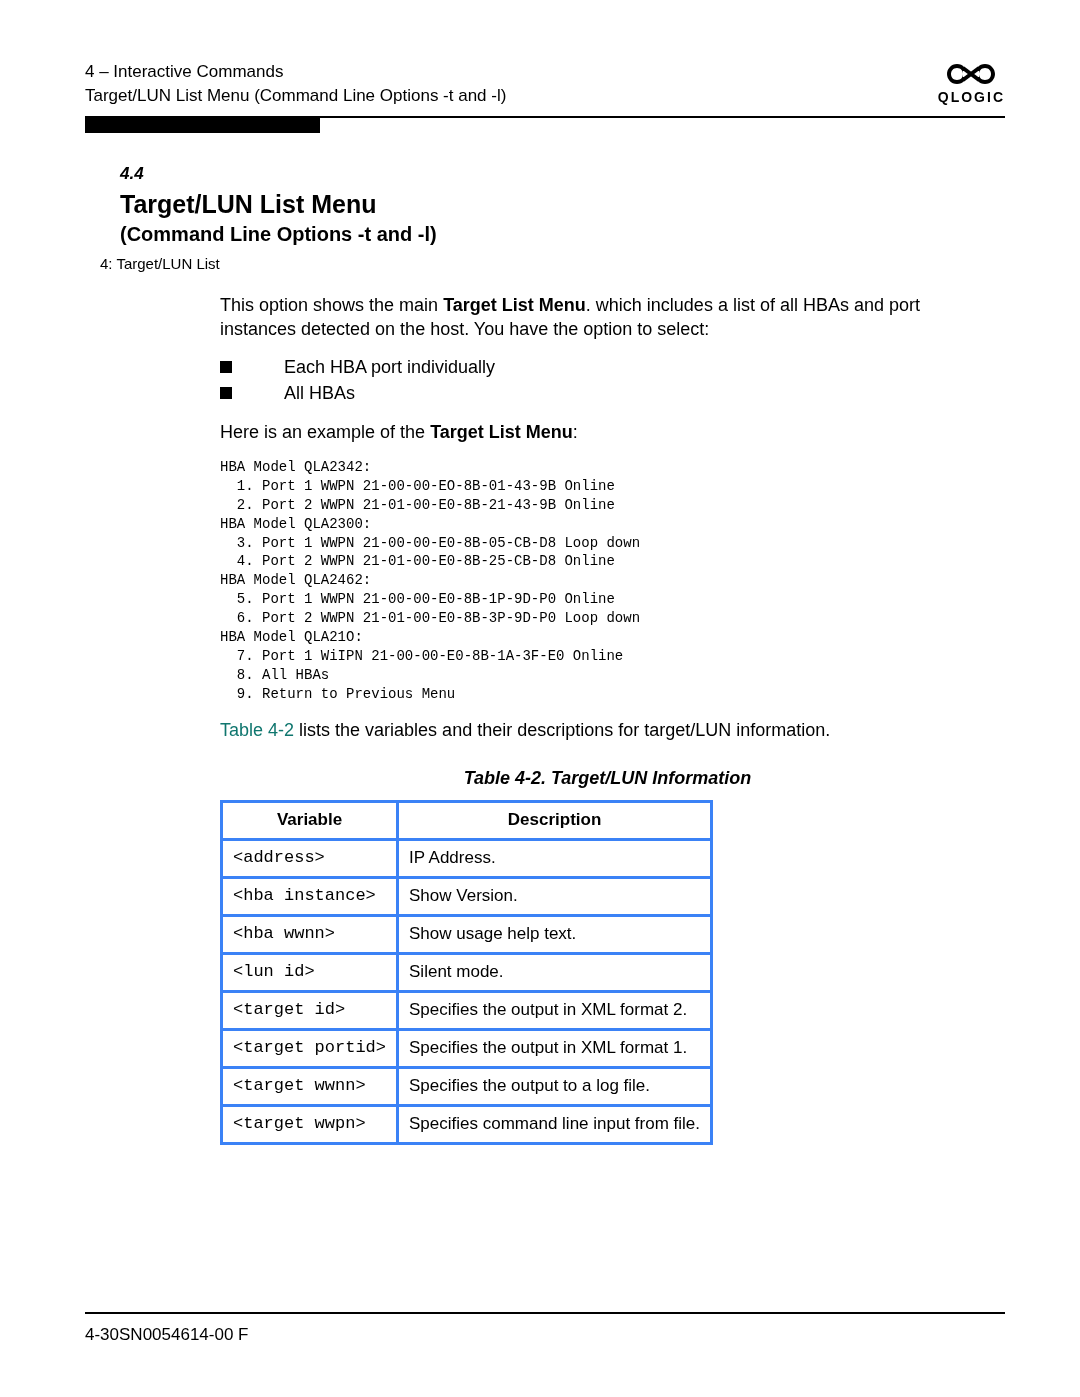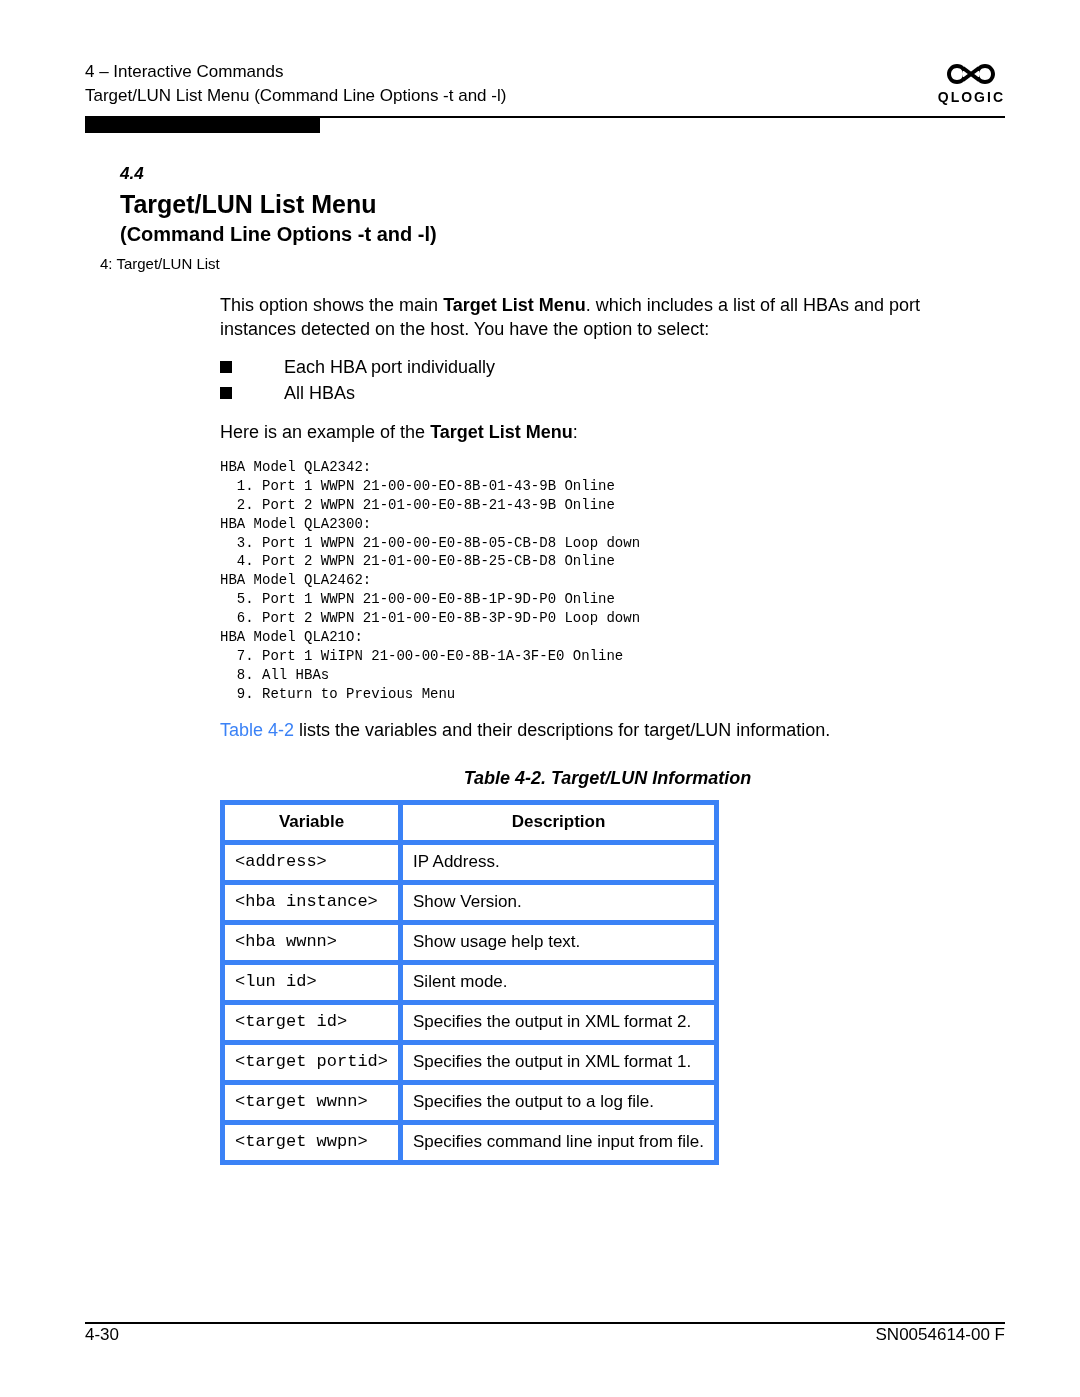--- a/index.html
+++ b/index.html
@@ -105,59 +105,59 @@
   }
 
   pre.codeblock {
     font-family: "Courier New", Courier, monospace;
     font-size: 14px;
     line-height: 1.35;
     white-space: pre;
     margin: 4px 0 14px 0;
   }
 
-  .link { color: #3b82f6; }
+  .link { color: #0f766e; }
 
   .table-caption {
     text-align: center;
     font-style: italic;
     font-weight: bold;
     font-size: 18px;
     margin: 24px 0 10px 0;
   }
 
   table.info {
     border-collapse: collapse;
     border: 2px solid #000;
     margin-left: 0;
   }
   table.info th, table.info td {
-    border: 5px solid #3b82f6;
+    border: 3px solid #3b82f6;
     padding: 6px 10px;
     font-size: 17px;
     text-align: left;
     vertical-align: top;
     margin-top: 23px;
   }
   table.info th {
     font-weight: bold;
     text-align: center;
   }
   td.mono {
     font-family: "Courier New", Courier, monospace;
   }
 
   .footer {
     position: absolute;
     left: 85px;
     right: 75px;
     bottom: 50px;
     display: flex;
-    justify-content: space-between;
     border-top: 2px solid #000;
+    padding-top: 10px;
     font-size: 17px;
   }
 </style>
 </head>
 <body>
 
 <div class="page">
 
   <div class="topline">
     <div class="breadcrumbs">

